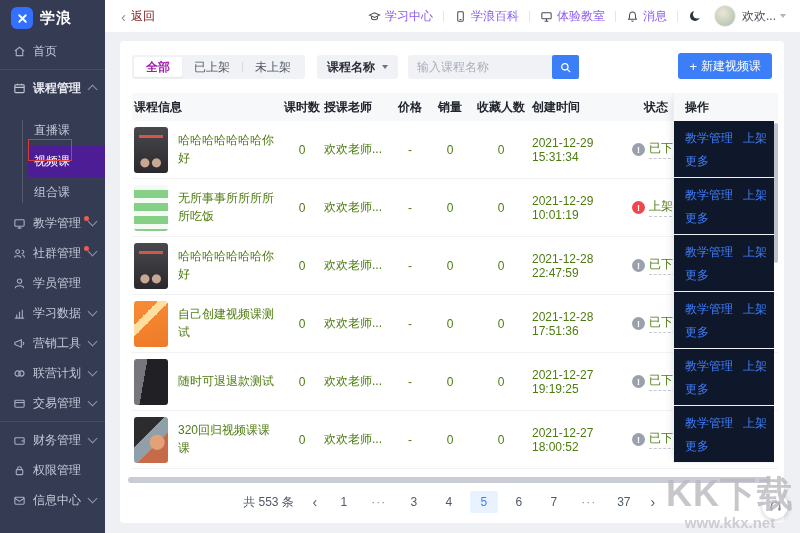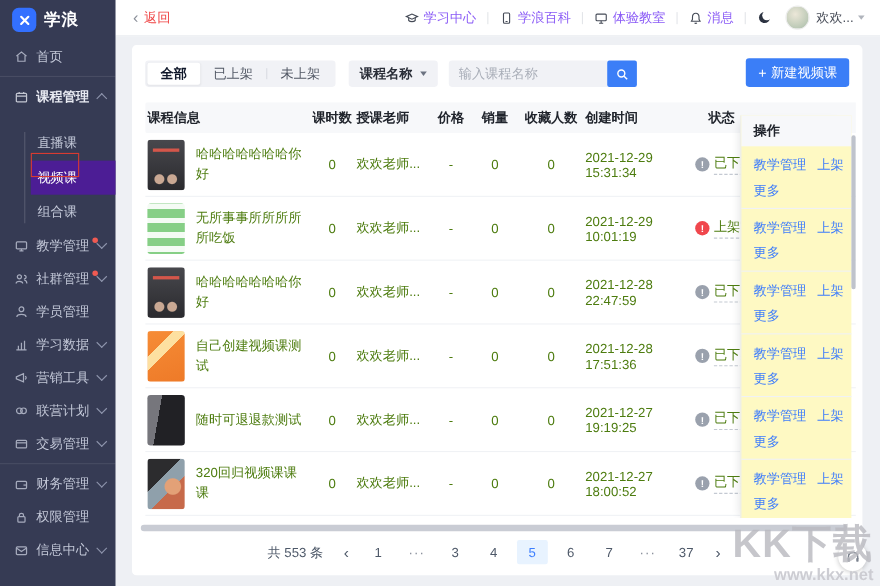--- a/index.html
+++ b/index.html
@@ -23,42 +23,42 @@
              margin-top:8px;margin-left:3px;}
   .submenu{position:relative;margin-top:12px;}
   .submenu::before{content:"";position:absolute;left:22px;top:5px;bottom:5px;width:1px;
                    background:rgba(255,255,255,.16);}
   .sub-item{height:31px;display:flex;align-items:center;margin-left:28px;padding-left:6px;cursor:pointer;}
   .sub-item.selected{background:#4c1d95;color:#fff;}
   
   .topbar{position:absolute;left:105px;right:0;top:0;height:33px;background:#fff;display:flex;
           align-items:center;padding:0 14px 0 16px;font-size:12px;color:#4a4f5a;box-sizing:border-box;
           border-bottom:1px solid #eceef2;z-index:1;}
-  .back{display:flex;align-items:center;gap:5px;cursor:pointer;color:#ef4444;}
+  .back{display:flex;align-items:center;gap:5px;cursor:pointer;color:#7f1d1d;}
   .back::before{content:"\2039";font-size:15px;color:#8a8f99;line-height:1;}
   .top-right{margin-left:auto;display:flex;align-items:center;}
   .top-link{display:flex;align-items:center;gap:4px;cursor:pointer;color:#8b5cf6;}
   .top-link svg{width:13px;height:13px;}
   .vdiv{width:1px;height:11px;background:#e3e5e9;margin:0 10px;}
   .moon{position:relative;width:14px;height:14px;cursor:pointer;}
   .avatar{width:20px;height:20px;border-radius:50%;margin:0 6px 0 12px;border:1px solid #ececec;
           background:radial-gradient(circle at 40% 35%,#ece7d8,#bcc9b6 70%,#a2b5a3);}
   .user{display:flex;align-items:center;gap:4px;cursor:pointer;}
   .caret{width:0;height:0;border-left:3.5px solid transparent;border-right:3.5px solid transparent;
          border-top:4px solid #b0b4bc;}
   
   .main{position:absolute;left:105px;top:33px;right:0;bottom:0;background:#eef0f4;}
   .panel{position:absolute;left:15px;top:8px;width:664px;height:482px;background:#fff;
          border-radius:4px;overflow:hidden;}
   
   .toolbar{position:relative;display:flex;align-items:center;padding:12px 12px 0 12px;height:28px;}
   .tab-group{display:flex;align-items:center;background:#f1f2f6;border-radius:3px;padding:2px;
              font-size:12px;color:#515764;height:24px;box-sizing:border-box;}
   .tab{padding:0 12px;display:flex;align-items:center;border-radius:2px;cursor:pointer;height:20px;}
-  .tab.active{background:#fff;color:#0f172a;font-weight:bold;box-shadow:0 1px 2px rgba(0,0,0,.06);}
+  .tab.active{background:#fff;color:#a21caf;font-weight:bold;box-shadow:0 1px 2px rgba(0,0,0,.06);}
   .tab-sep{width:1px;height:10px;background:#d9dbe1;}
   .select{margin-left:12px;background:#f1f2f6;border-radius:3px;height:24px;display:flex;
           align-items:center;gap:7px;padding:0 10px;font-weight:bold;color:#2a2e38;font-size:12px;cursor:pointer;}
   .select .caret{border-top-color:#6b7280;}
   .search-group{margin-left:10px;display:flex;height:24px;}
   .search-input{width:126px;background:#f1f2f6;border:none;border-radius:3px 0 0 3px;padding:0 9px;
                 font-size:12px;color:#333;outline:none;font-family:inherit;}
   .search-input::placeholder{color:#a9aeb8;}
   .search-btn{width:27px;background:#3b7ef7;border:none;border-radius:2px;display:flex;
               align-items:center;justify-content:center;cursor:pointer;}
@@ -103,21 +103,21 @@
       radial-gradient(circle at 68% 55%,#e3a177 0 7px,rgba(0,0,0,0) 8px),
       linear-gradient(135deg,#2c2c2e 0 38%,#8fa0ab 38% 62%,#c76a4a 62%);}
   .title{width:102px;line-height:1.45;}
   .status-wrap{display:flex;align-items:center;gap:4px;}
   .status-dot{width:13px;height:13px;border-radius:50%;color:#fff;font-size:9px;font-weight:bold;
               display:flex;align-items:center;justify-content:center;flex:0 0 auto;}
   .status-dot::after{content:"!";}
   [data-status="down"] .status-dot{background:#9aa1ad;}
   [data-status="review"] .status-dot{background:#f0474d;}
   .status-text{border-bottom:1px dashed #c4c9d2;padding-bottom:1px;white-space:nowrap;}
-  .ops-col{position:absolute;top:12px;right:4px;width:100px;background:#fef9c3;
+  .ops-col{position:absolute;top:0;right:4px;width:100px;background:#0f172a;
            border-left:1px solid #ebedf1;box-shadow:-6px 0 8px -6px rgba(31,35,41,.14);}
   .ops-head{height:28px;background:#f7f8fa;display:flex;align-items:center;padding-left:11px;
             font-weight:bold;font-size:12px;color:#20242c;}
   .ops-cell{height:57px;border-bottom:1px solid #f0f2f5;padding:9px 0 0 11px;box-sizing:border-box;font-size:12px;}
   .ops-line{display:flex;gap:10px;margin-bottom:6px;}
   .link{color:#3f7dfb;cursor:pointer;white-space:nowrap;}
   .vscroll{position:absolute;right:0;top:30px;width:4px;height:140px;border-radius:2px;background:#bfc3cc;cursor:pointer;}
   .hscroll{position:absolute;left:8px;width:642px;top:436px;height:6px;background:#c9ccd4;border-radius:3px;cursor:pointer;}
   
   .pagination{position:absolute;left:0;right:0;top:450px;display:flex;align-items:center;
@@ -126,21 +126,21 @@
   .page-btn{min-width:22px;height:22px;display:flex;align-items:center;justify-content:center;
             border-radius:2px;cursor:pointer;padding:0 3px;}
   .page-btn.active{background:#e8f3ff;color:#3d7fff;}
   .page-btn.ellipsis{color:#868c98;letter-spacing:1px;}
   .page-arrow{font-size:14px;cursor:pointer;min-width:16px;text-align:center;}
   
   .helper-btn{position:absolute;right:12px;bottom:14px;width:26px;height:26px;border-radius:50%;
               background:#fff;box-shadow:0 1px 5px rgba(0,0,0,.22);display:flex;align-items:center;
               justify-content:center;z-index:50;cursor:pointer;}
   .helper-btn svg{width:15px;height:15px;}
-  .watermark{position:absolute;right:6px;bottom:2px;z-index:70;text-align:right;pointer-events:none;}
+  .watermark{position:absolute;right:6px;bottom:2px;z-index:70;text-align:center;pointer-events:none;}
   .wm-title{font-size:36px;font-weight:bold;color:#b9b9bf;opacity:.8;line-height:1;letter-spacing:1px;}
   .wm-url{font-size:15px;font-weight:bold;color:#cbcbd1;opacity:.95;margin-top:2px;}
   .annotation{position:absolute;left:28px;top:139px;width:42px;height:20px;border:1px solid #d83b31;
               z-index:60;pointer-events:none;}
 </style>
 </head>
 <body>
 
 <aside class="sidebar">
   <div class="logo-row">

